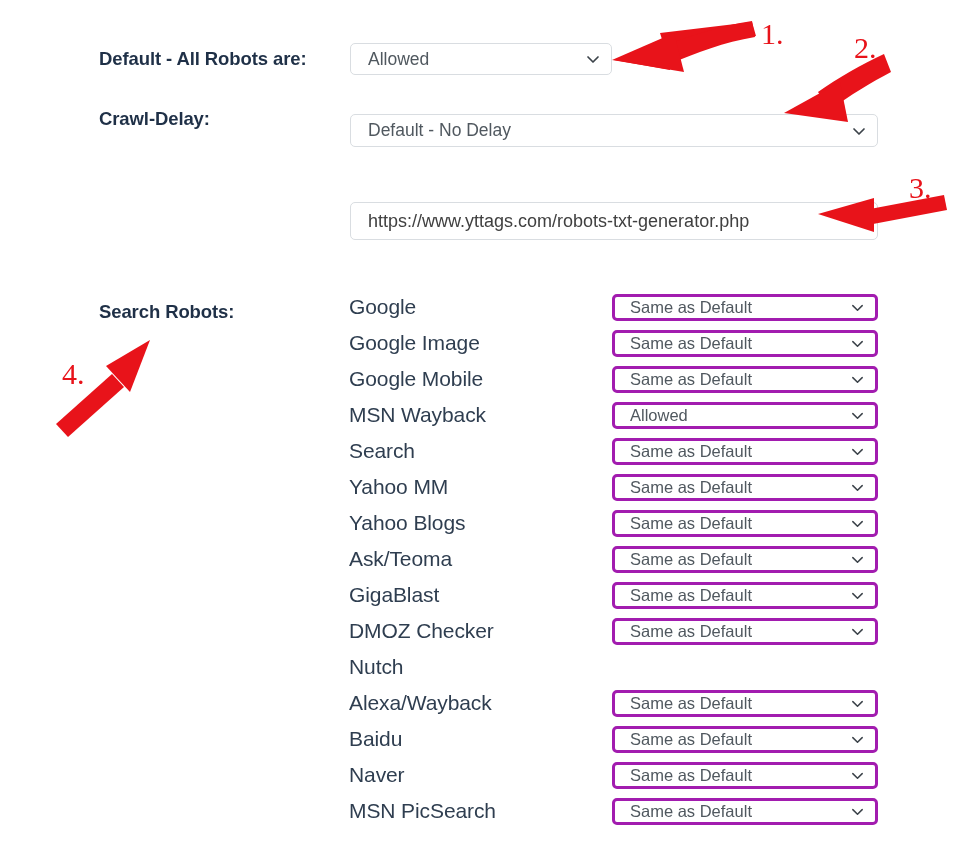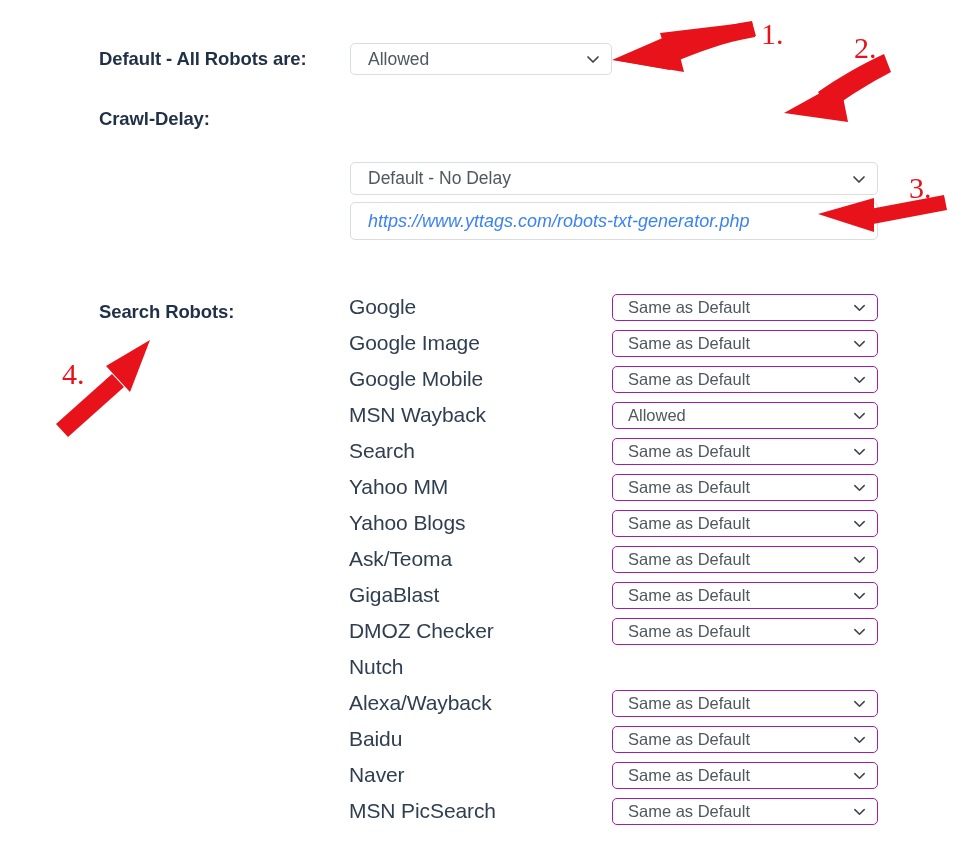--- a/index.html
+++ b/index.html
@@ -59,23 +59,23 @@
     flex: 0 0 auto;
     width: 16px;
     height: 16px;
     margin-left: 8px;
     display: block;
   }
   .chev svg { display: block; }
 
   
   #default-select { left: 350px; top: 43px;  width: 262px; height: 32px; }
-  #crawl-select   { left: 350px; top: 114px; width: 528px; height: 33px; margin-top: 48px; }
+  #crawl-select   { left: 350px; top: 114px; width: 528px; height: 33px; }
   #sitemap-input  { left: 350px; top: 202px; width: 528px; height: 38px; font-size: 18px; }
-  #sitemap-input .val { color: #3b82f6; font-style: italic; }
+  #sitemap-input .val { color: #404040; }
 
   
   #robots-list {
     position: absolute;
     left: 0;
     top: 292px;
     width: 848px;
   }
   .robot-row {
     position: relative;
@@ -92,21 +92,21 @@
     letter-spacing: -0.1px;
     white-space: nowrap;
   }
   .robot-select {
     position: absolute;
     left: 612px;
     top: 2px;
     width: 266px;
     height: 27px;
     box-sizing: border-box;
-    border: 1px solid #a21caf;
+    border: 3px solid #a21caf;
     border-radius: 5px;
     background: #ffffff;
     display: flex;
     align-items: center;
     padding: 0 9px 0 15px;
     font-family: "Liberation Sans", sans-serif;
     font-size: 16.5px;
     color: #50585f;
     white-space: nowrap;
     overflow: hidden;

